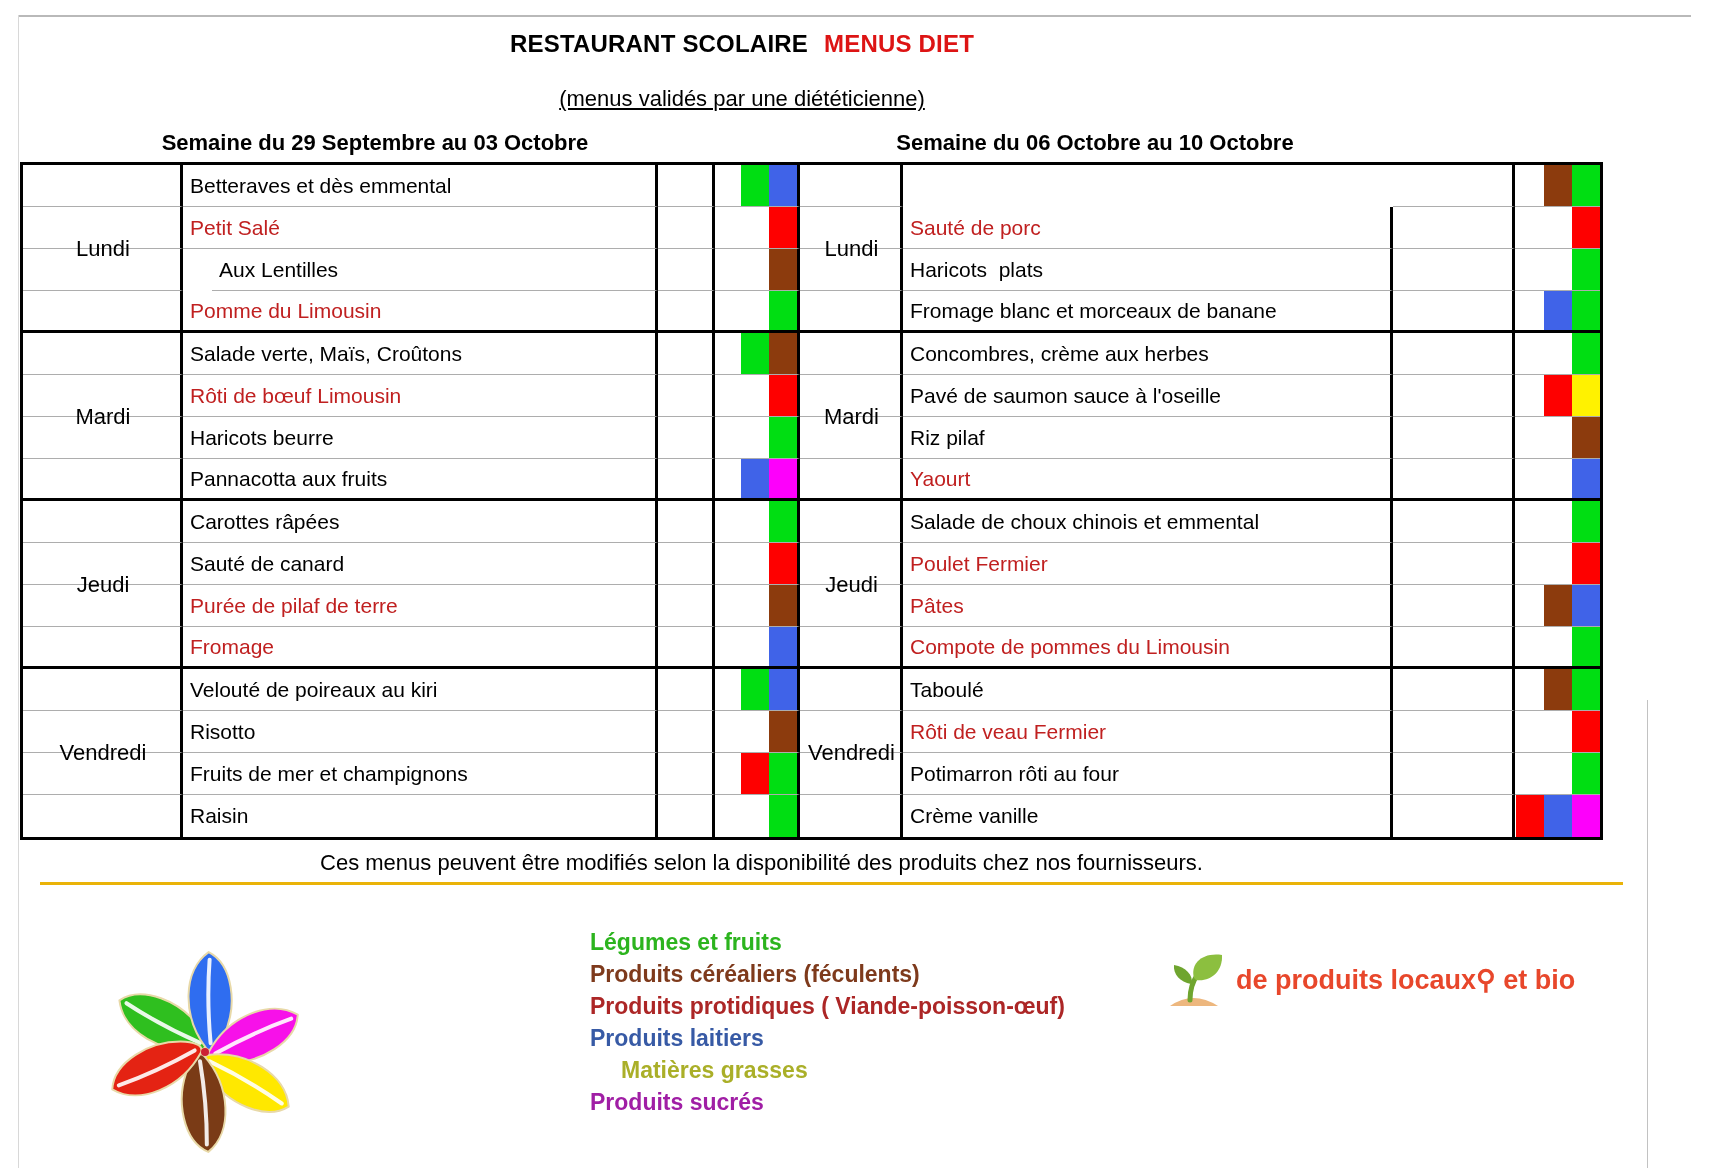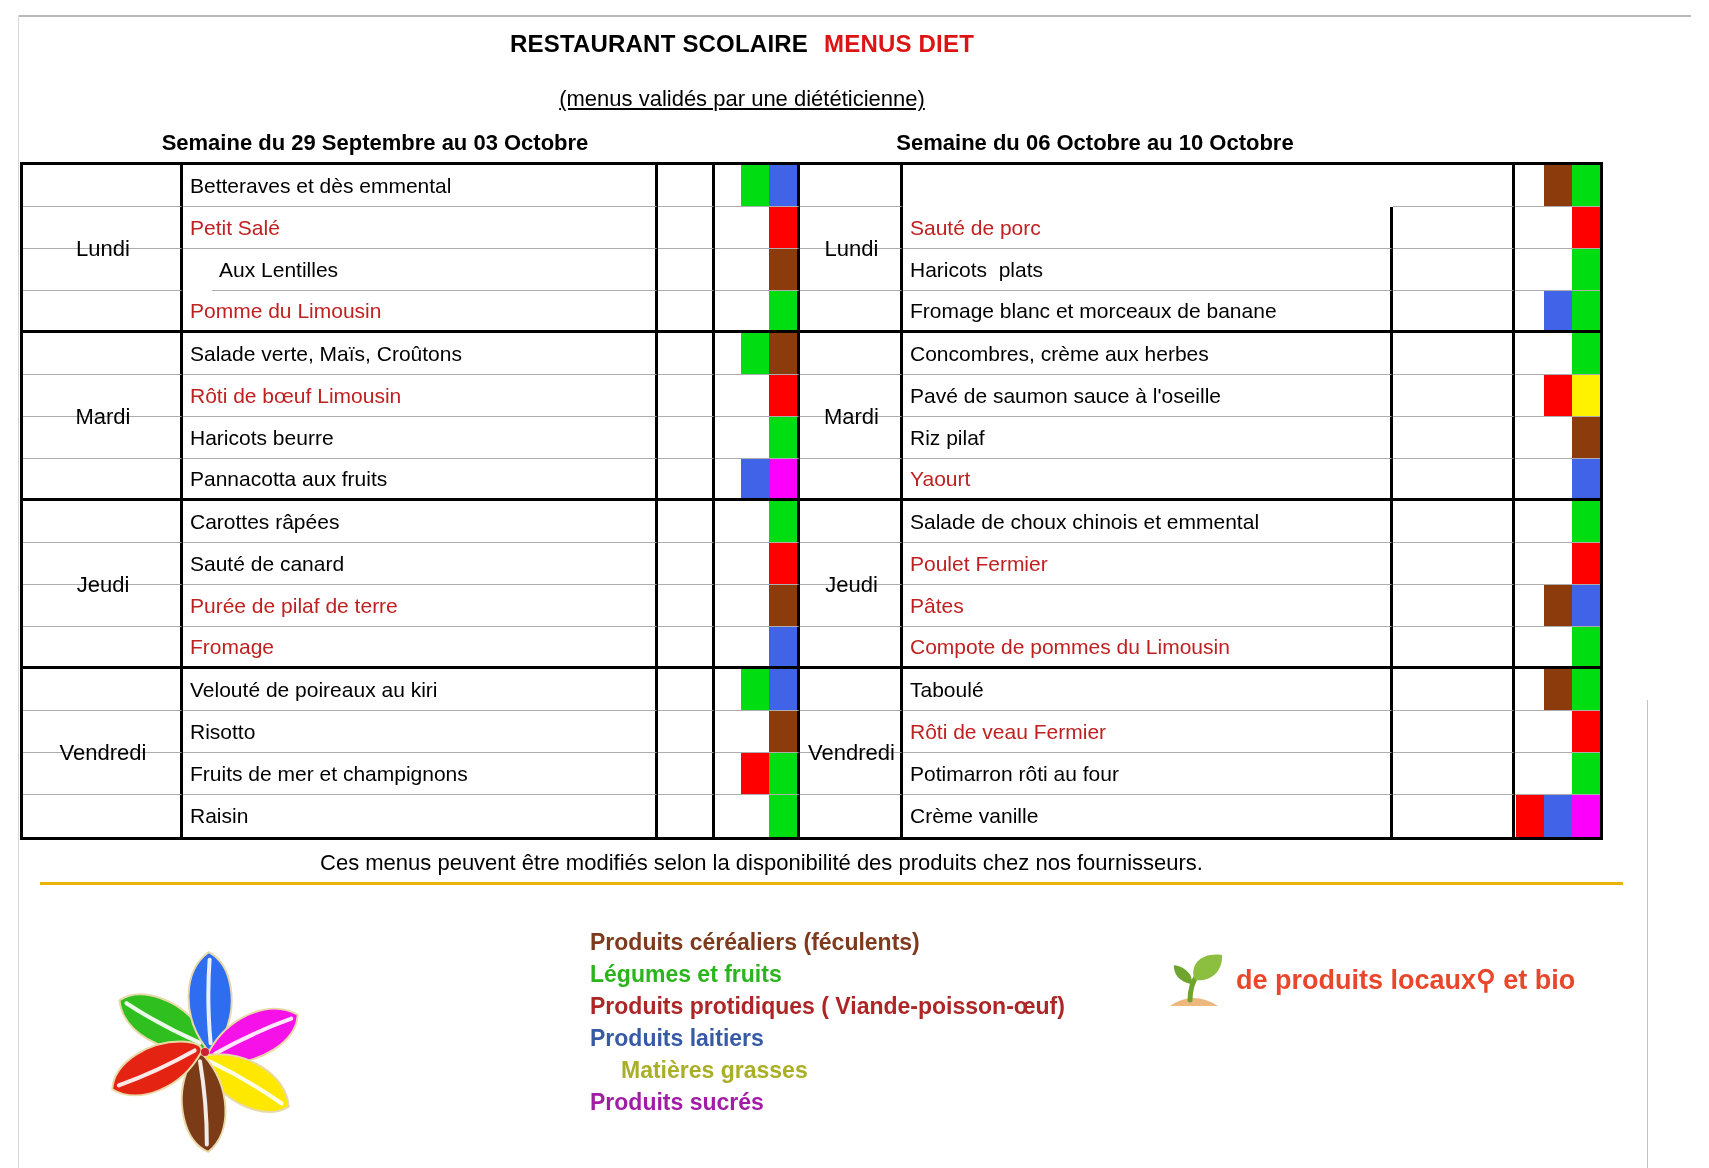--- a/index.html
+++ b/index.html
@@ -281,22 +281,22 @@
         <div class="chip" style="background: rgb(254, 0, 0);"></div>
         <div class="chip" style="background: rgb(64, 99, 232);"></div>
         <div class="chip" style="background: rgb(253, 0, 251);"></div>
       </div>
       <div class="cell day-label" style="grid-area: 13 / 5 / span 4;">Vendredi</div>
     </div>
 
   <div class="note-strip">Ces menus peuvent être modifiés selon la disponibilité des produits chez nos fournisseurs.</div>
 
   <ul class="legend">
+      <li style="color: rgb(44, 180, 30);">Légumes et fruits</li>
       <li style="color: rgb(126, 58, 28);">Produits céréaliers (féculents)</li>
-      <li style="color: rgb(44, 180, 30);">Légumes et fruits</li>
       <li style="color: rgb(172, 38, 38);">Produits protidiques ( Viande-poisson-œuf)</li>
       <li style="color: rgb(55, 90, 165);">Produits laitiers</li>
       <li style="color: rgb(170, 175, 40); margin-left: 31px;">Matières grasses</li>
       <li style="color: rgb(160, 30, 165);">Produits sucrés</li>
     </ul>
 
   <svg class="flower" width="255" height="228" viewBox="0 0 255 228">
     <defs>
       <g id="petal">
         <path d="M4 0 C 28 -32, 72 -44, 97 -24 C 92 2, 54 20, 18 13 C 6 10, 1 6, 4 0 Z" stroke="#e8d9a8" stroke-width="2"></path>

